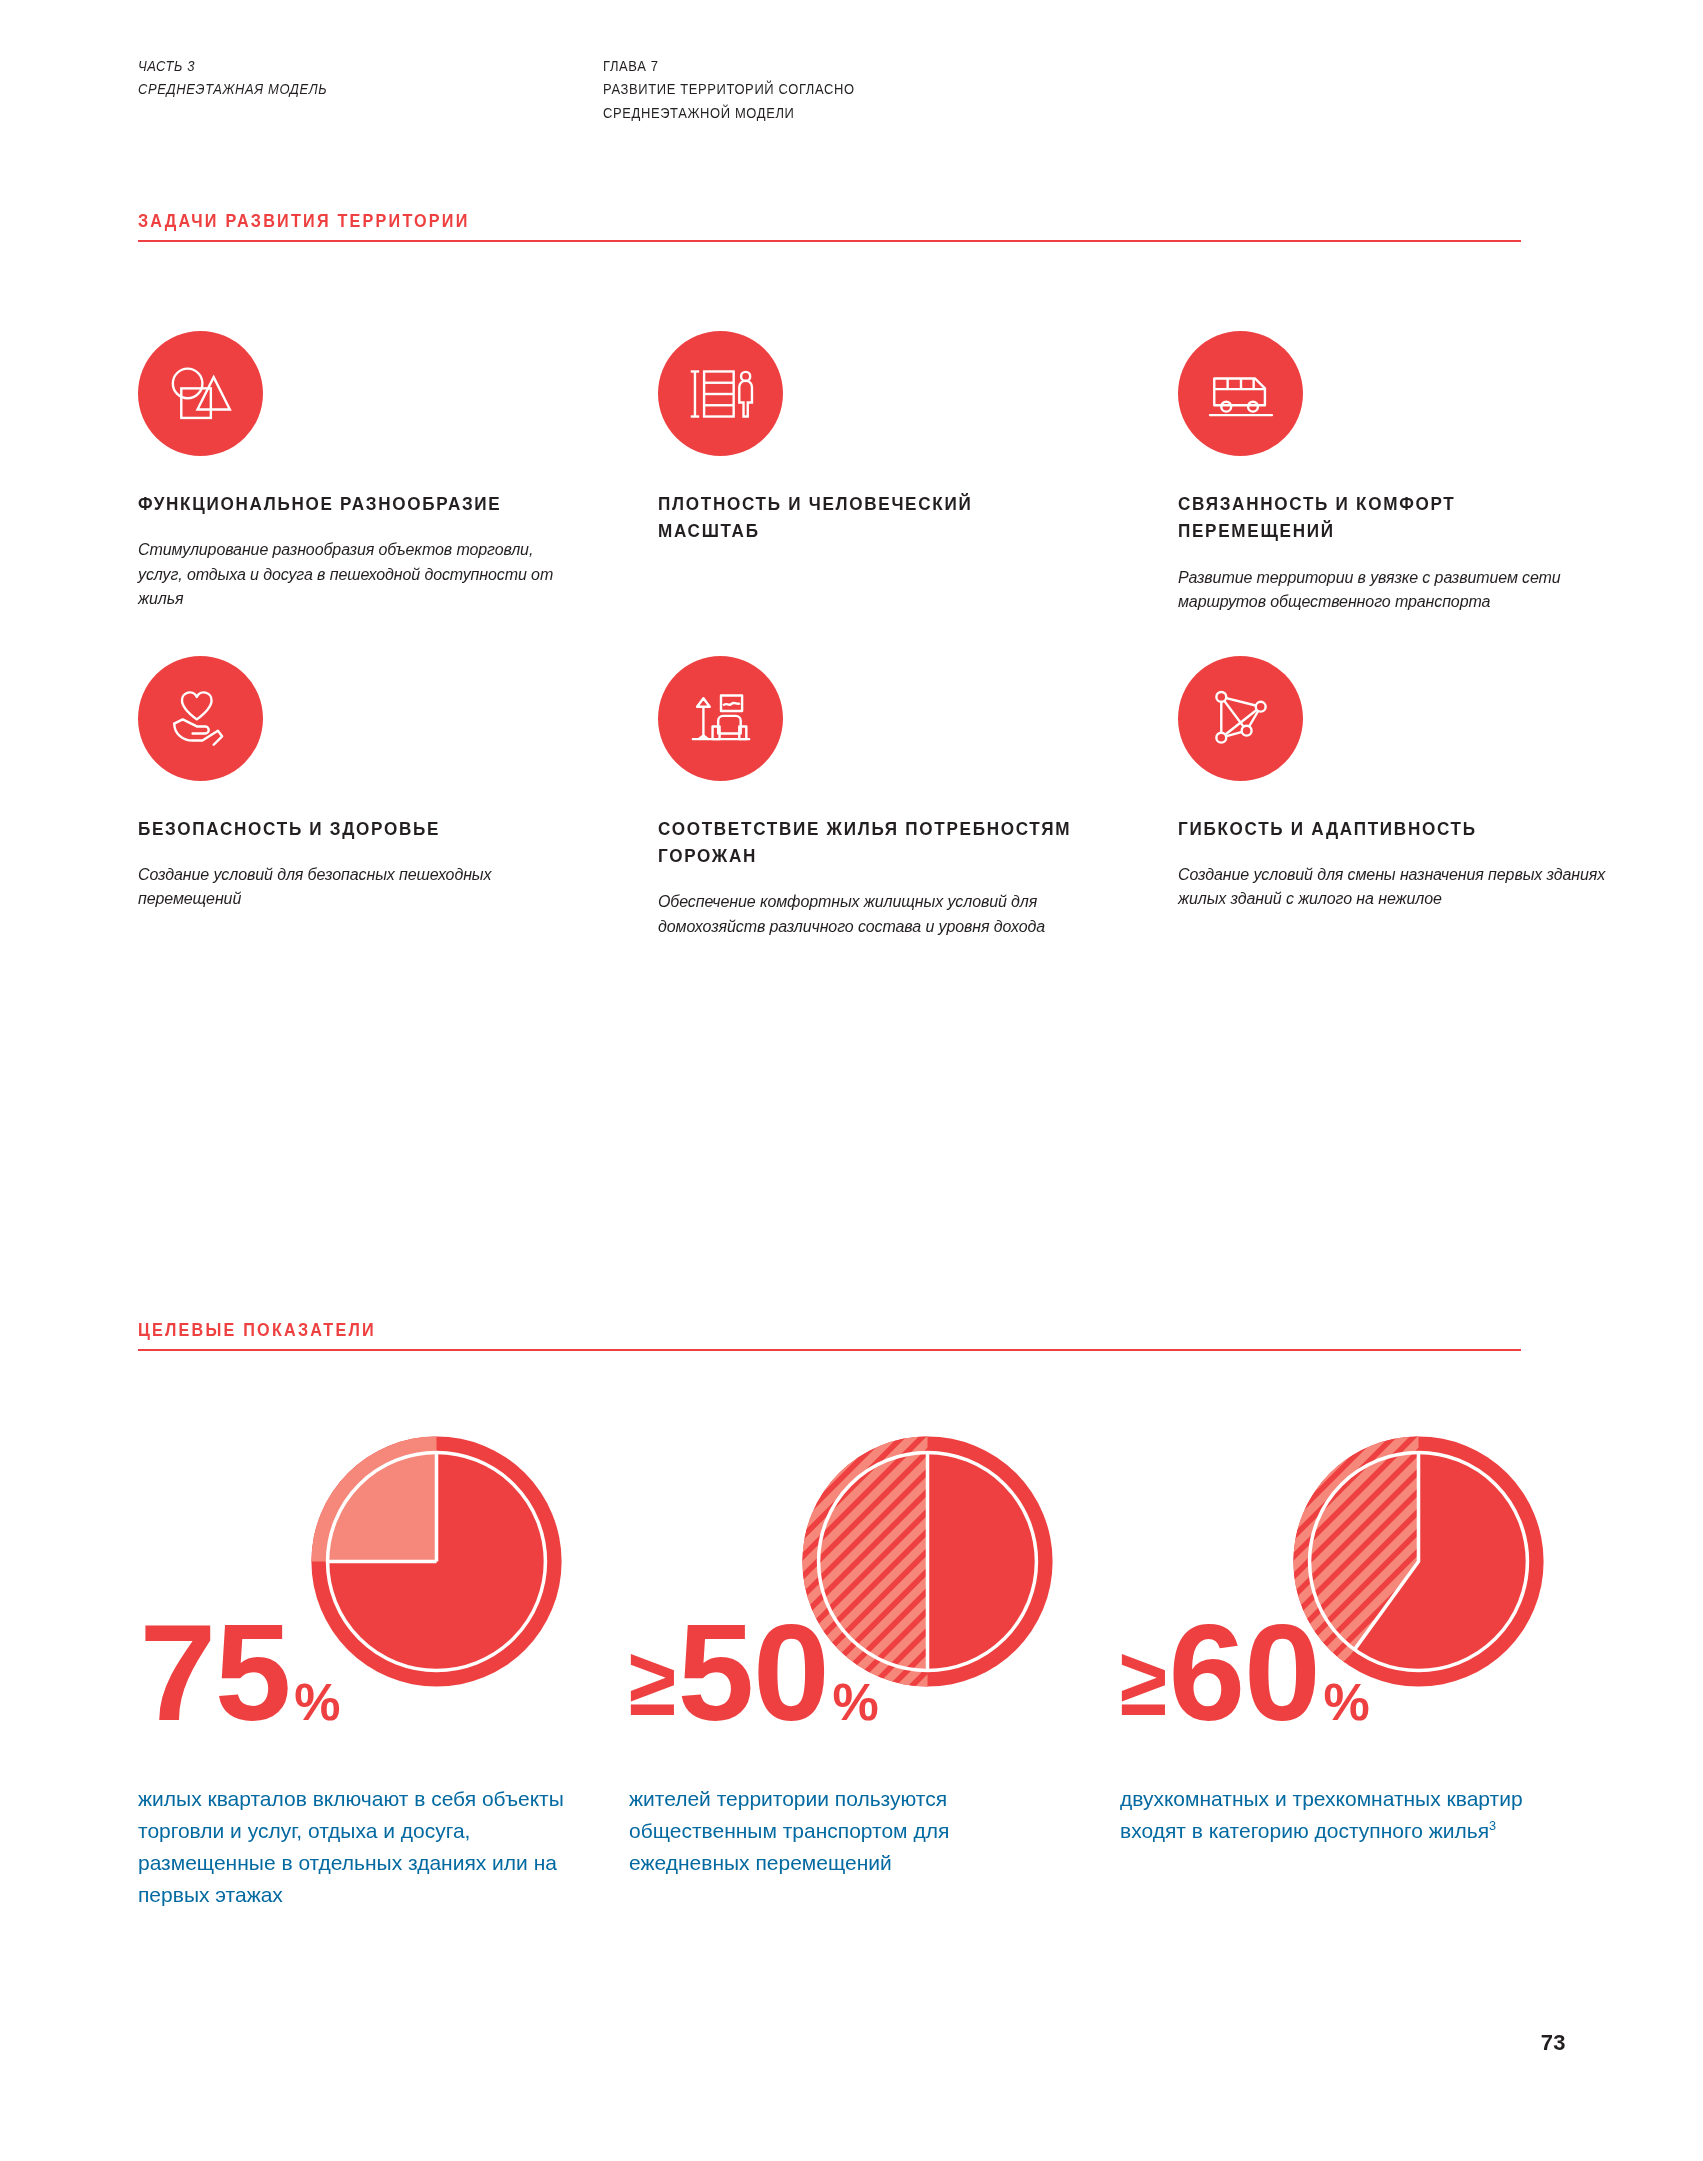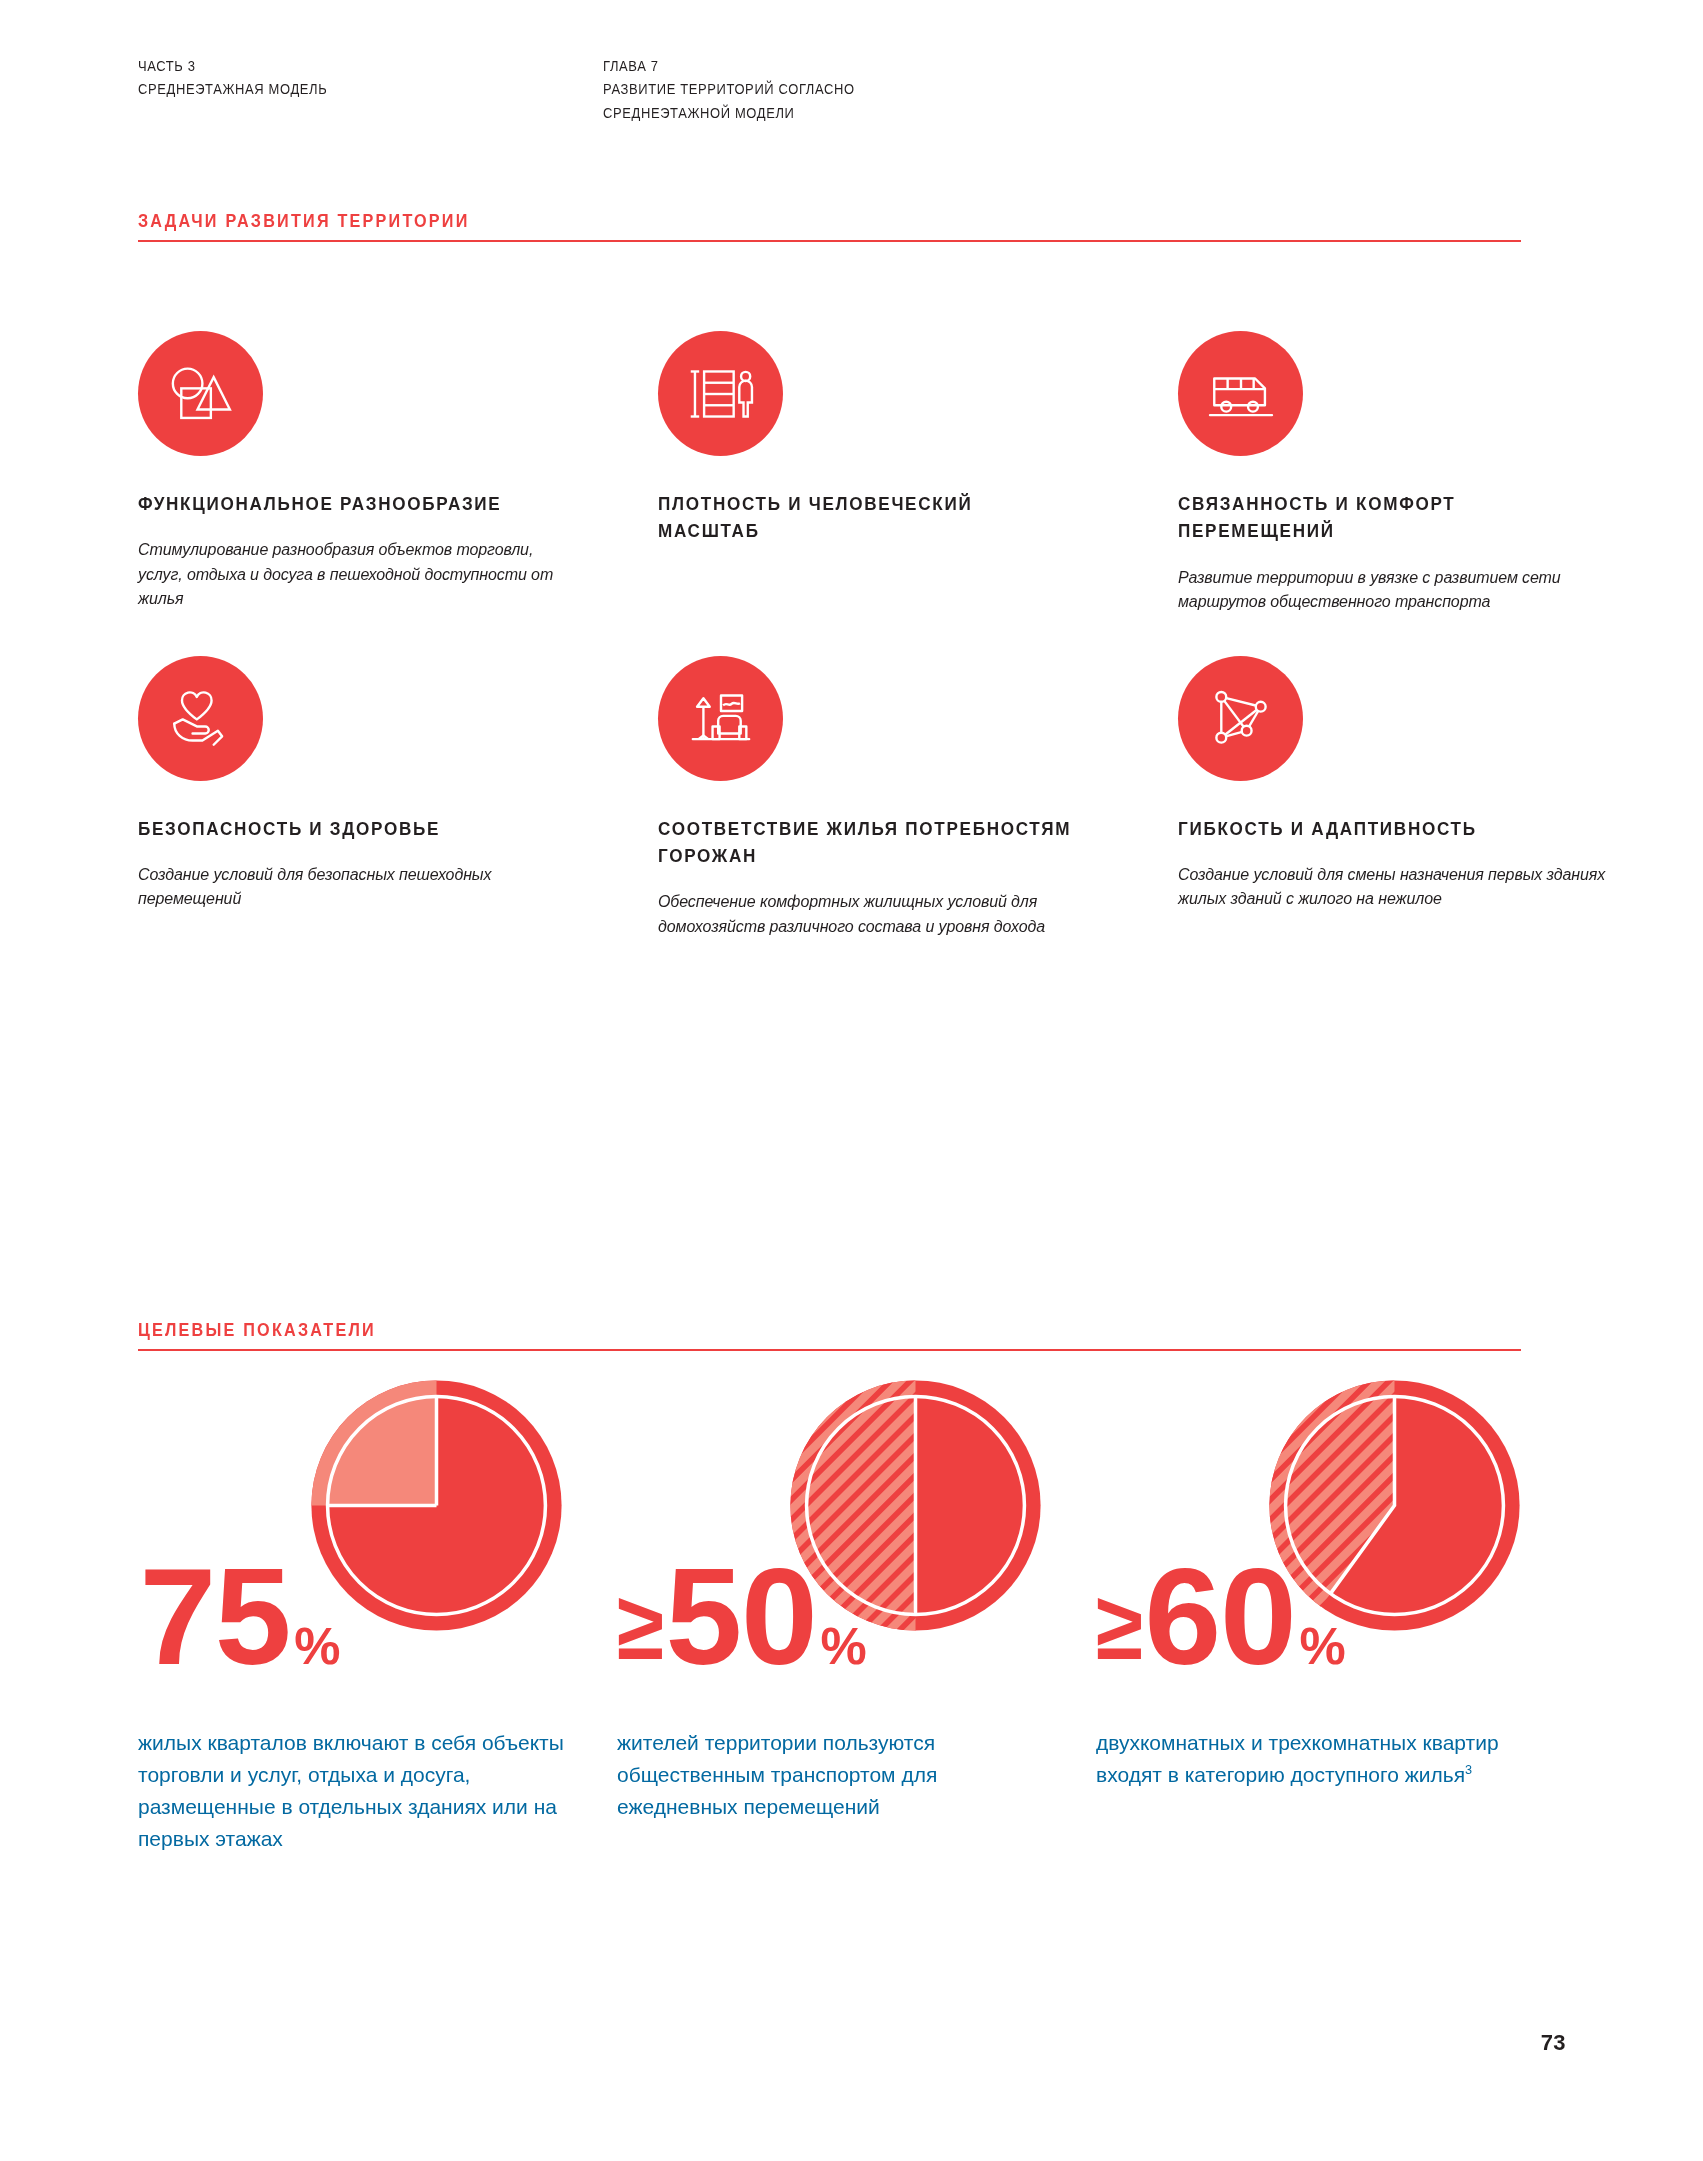--- a/index.html
+++ b/index.html
@@ -19,21 +19,21 @@
 
   
   .runhead {
     position: absolute;
     top: 55px;
     left: 138px;
     right: 138px;
     display: flex;
   }
   .runhead-col { }
-  .runhead-col.left  { width: 465px; }
+  .runhead-col.left  { width: 465px; font-style: italic; }
   .runhead-col.right { width: 704px; }
   .runhead-line {
     font-size: 14.4px;
     letter-spacing: 0.7px;
     font-weight: 400;
     line-height: 1.62;
     text-transform: uppercase;
     color: #231f20;
     white-space: nowrap;
     transform: scaleX(0.9);
@@ -100,24 +100,25 @@
     color: #231f20;
     letter-spacing: -0.1px;
     max-width: 436px;
     font-style: italic;
   }
 
   
   .indicators {
     position: absolute;
     left: 138px;
-    top: 1379px;
+    top: 1435px;
     width: 1429px;
     display: grid;
     grid-template-columns: repeat(3, 479px);
+    gap: 12px;
   }
   .indicator { position: relative; width: 465px; }
   .pie-wrap {
     position: absolute;
     left: 172px;
     top: 0;
     width: 253px;
     height: 253px;
   }
   .indicator .pie-wrap svg { display: block; }

